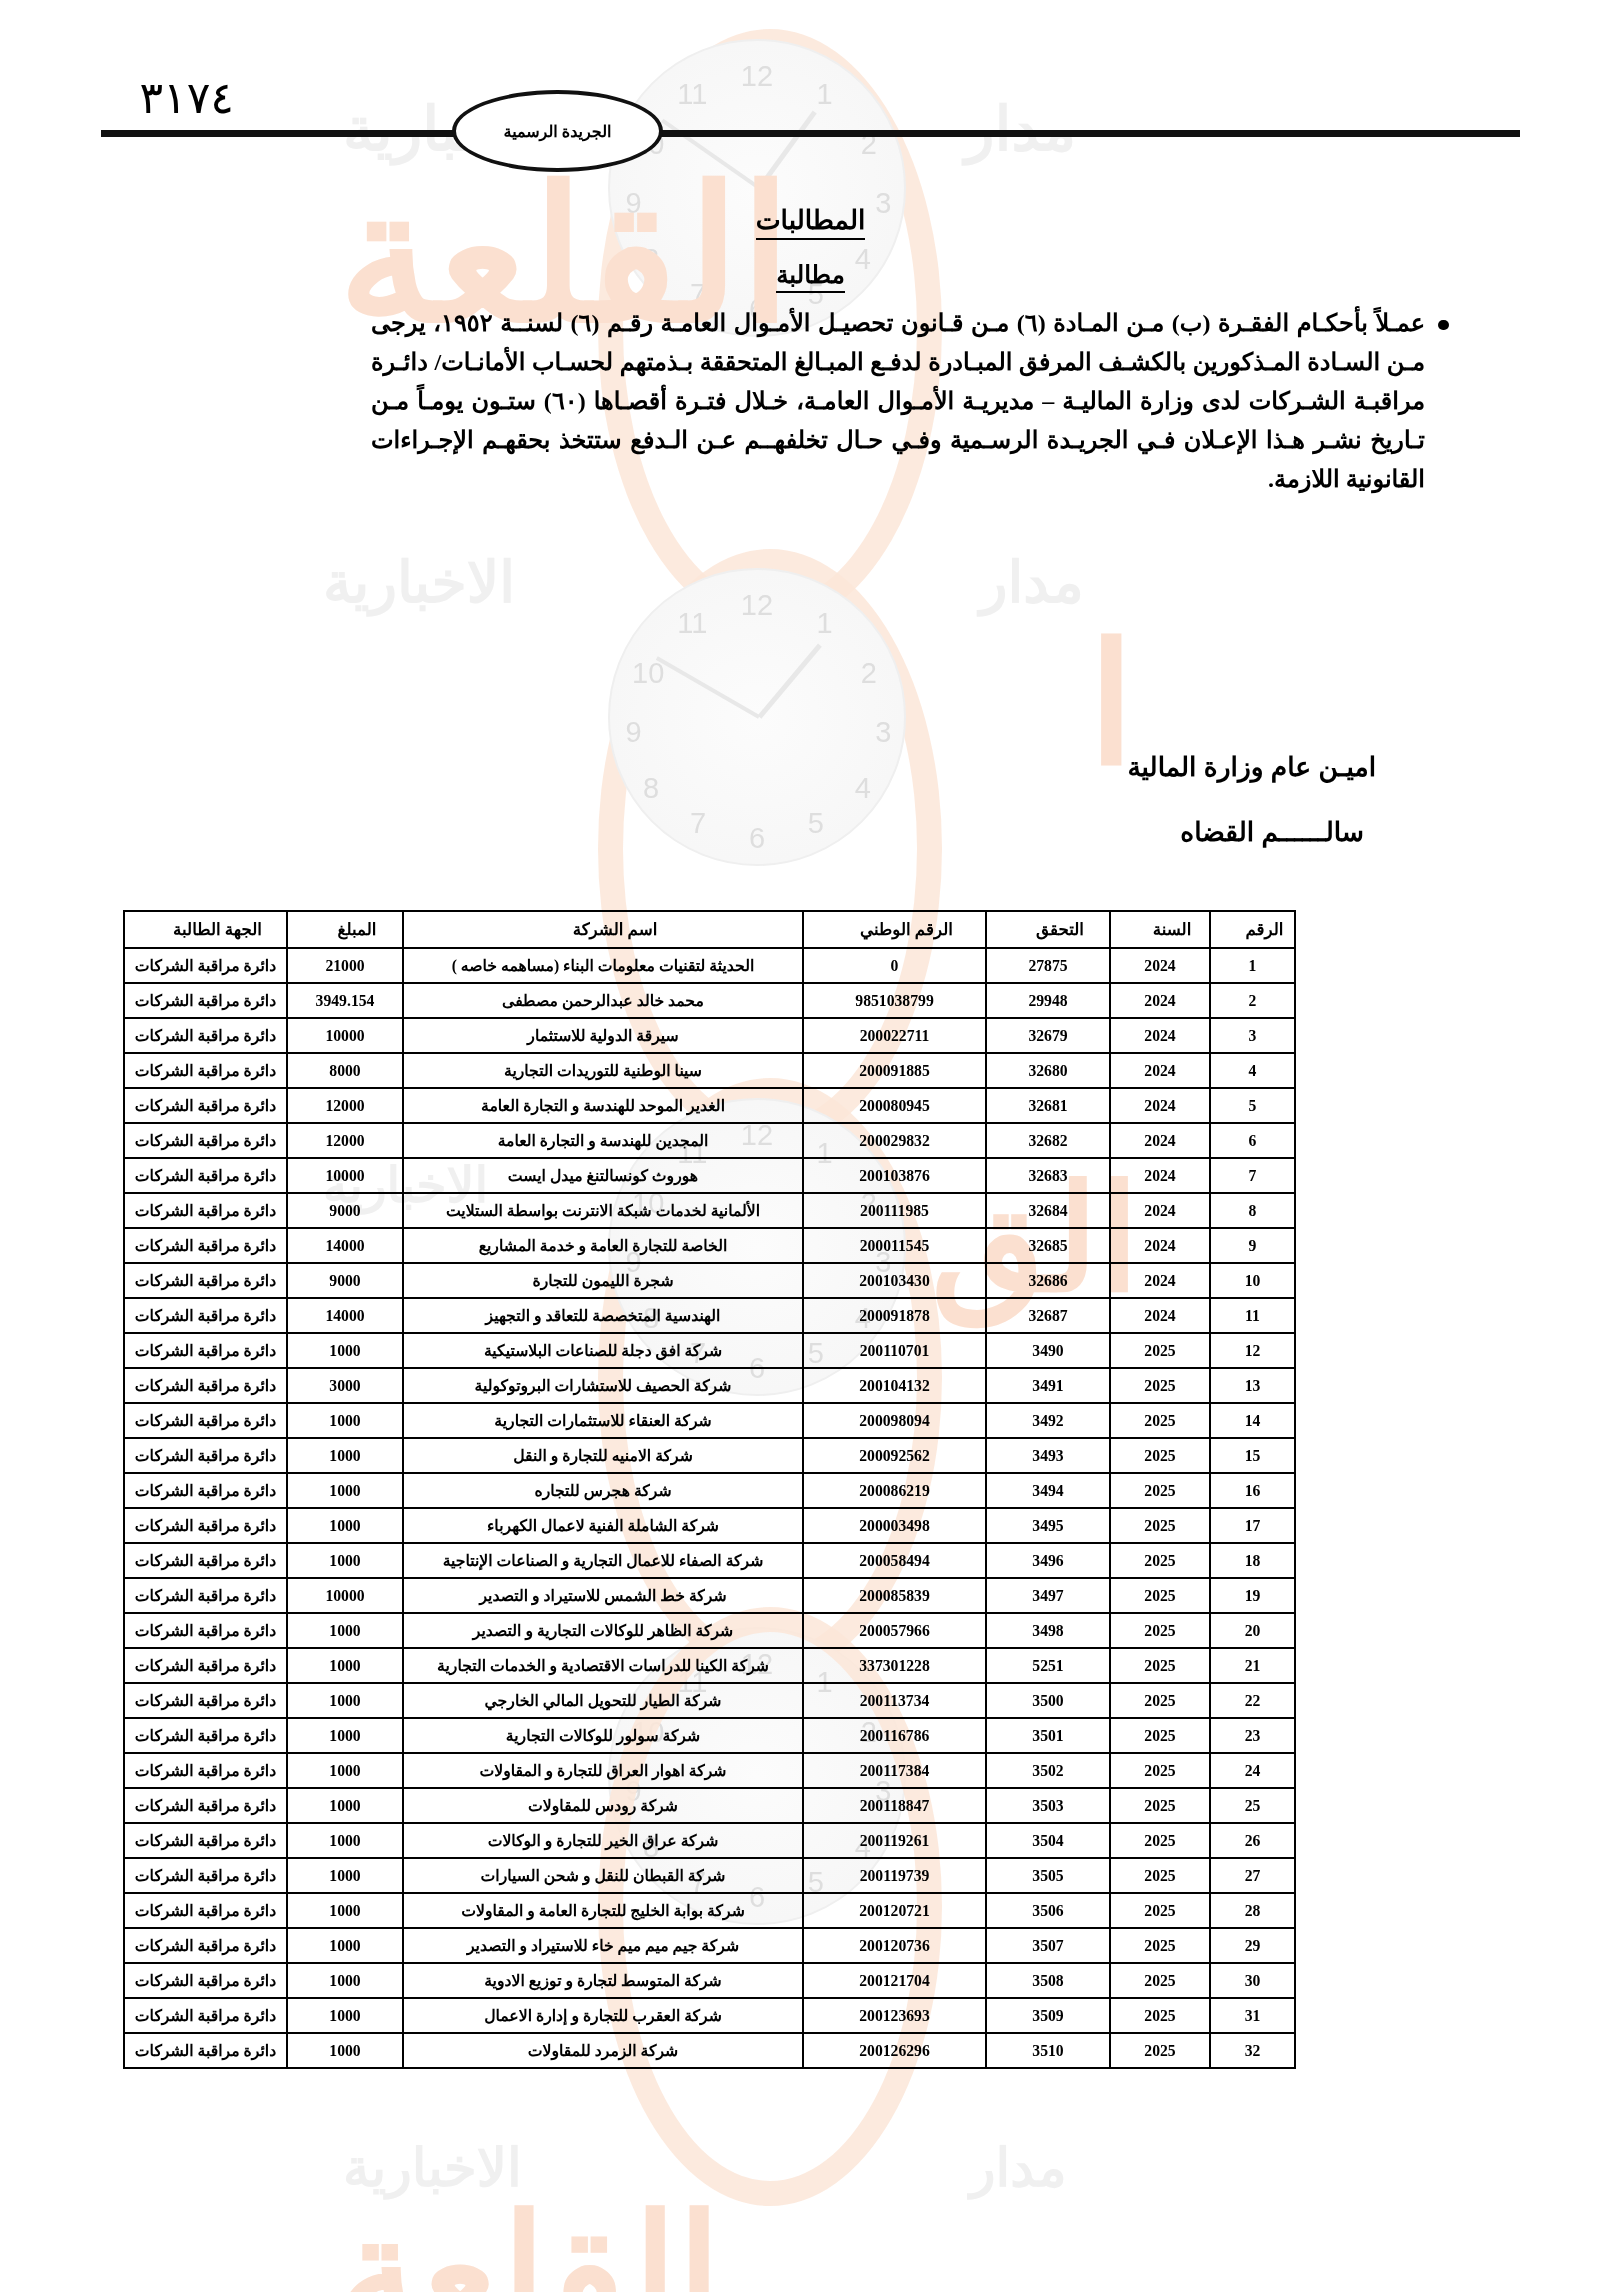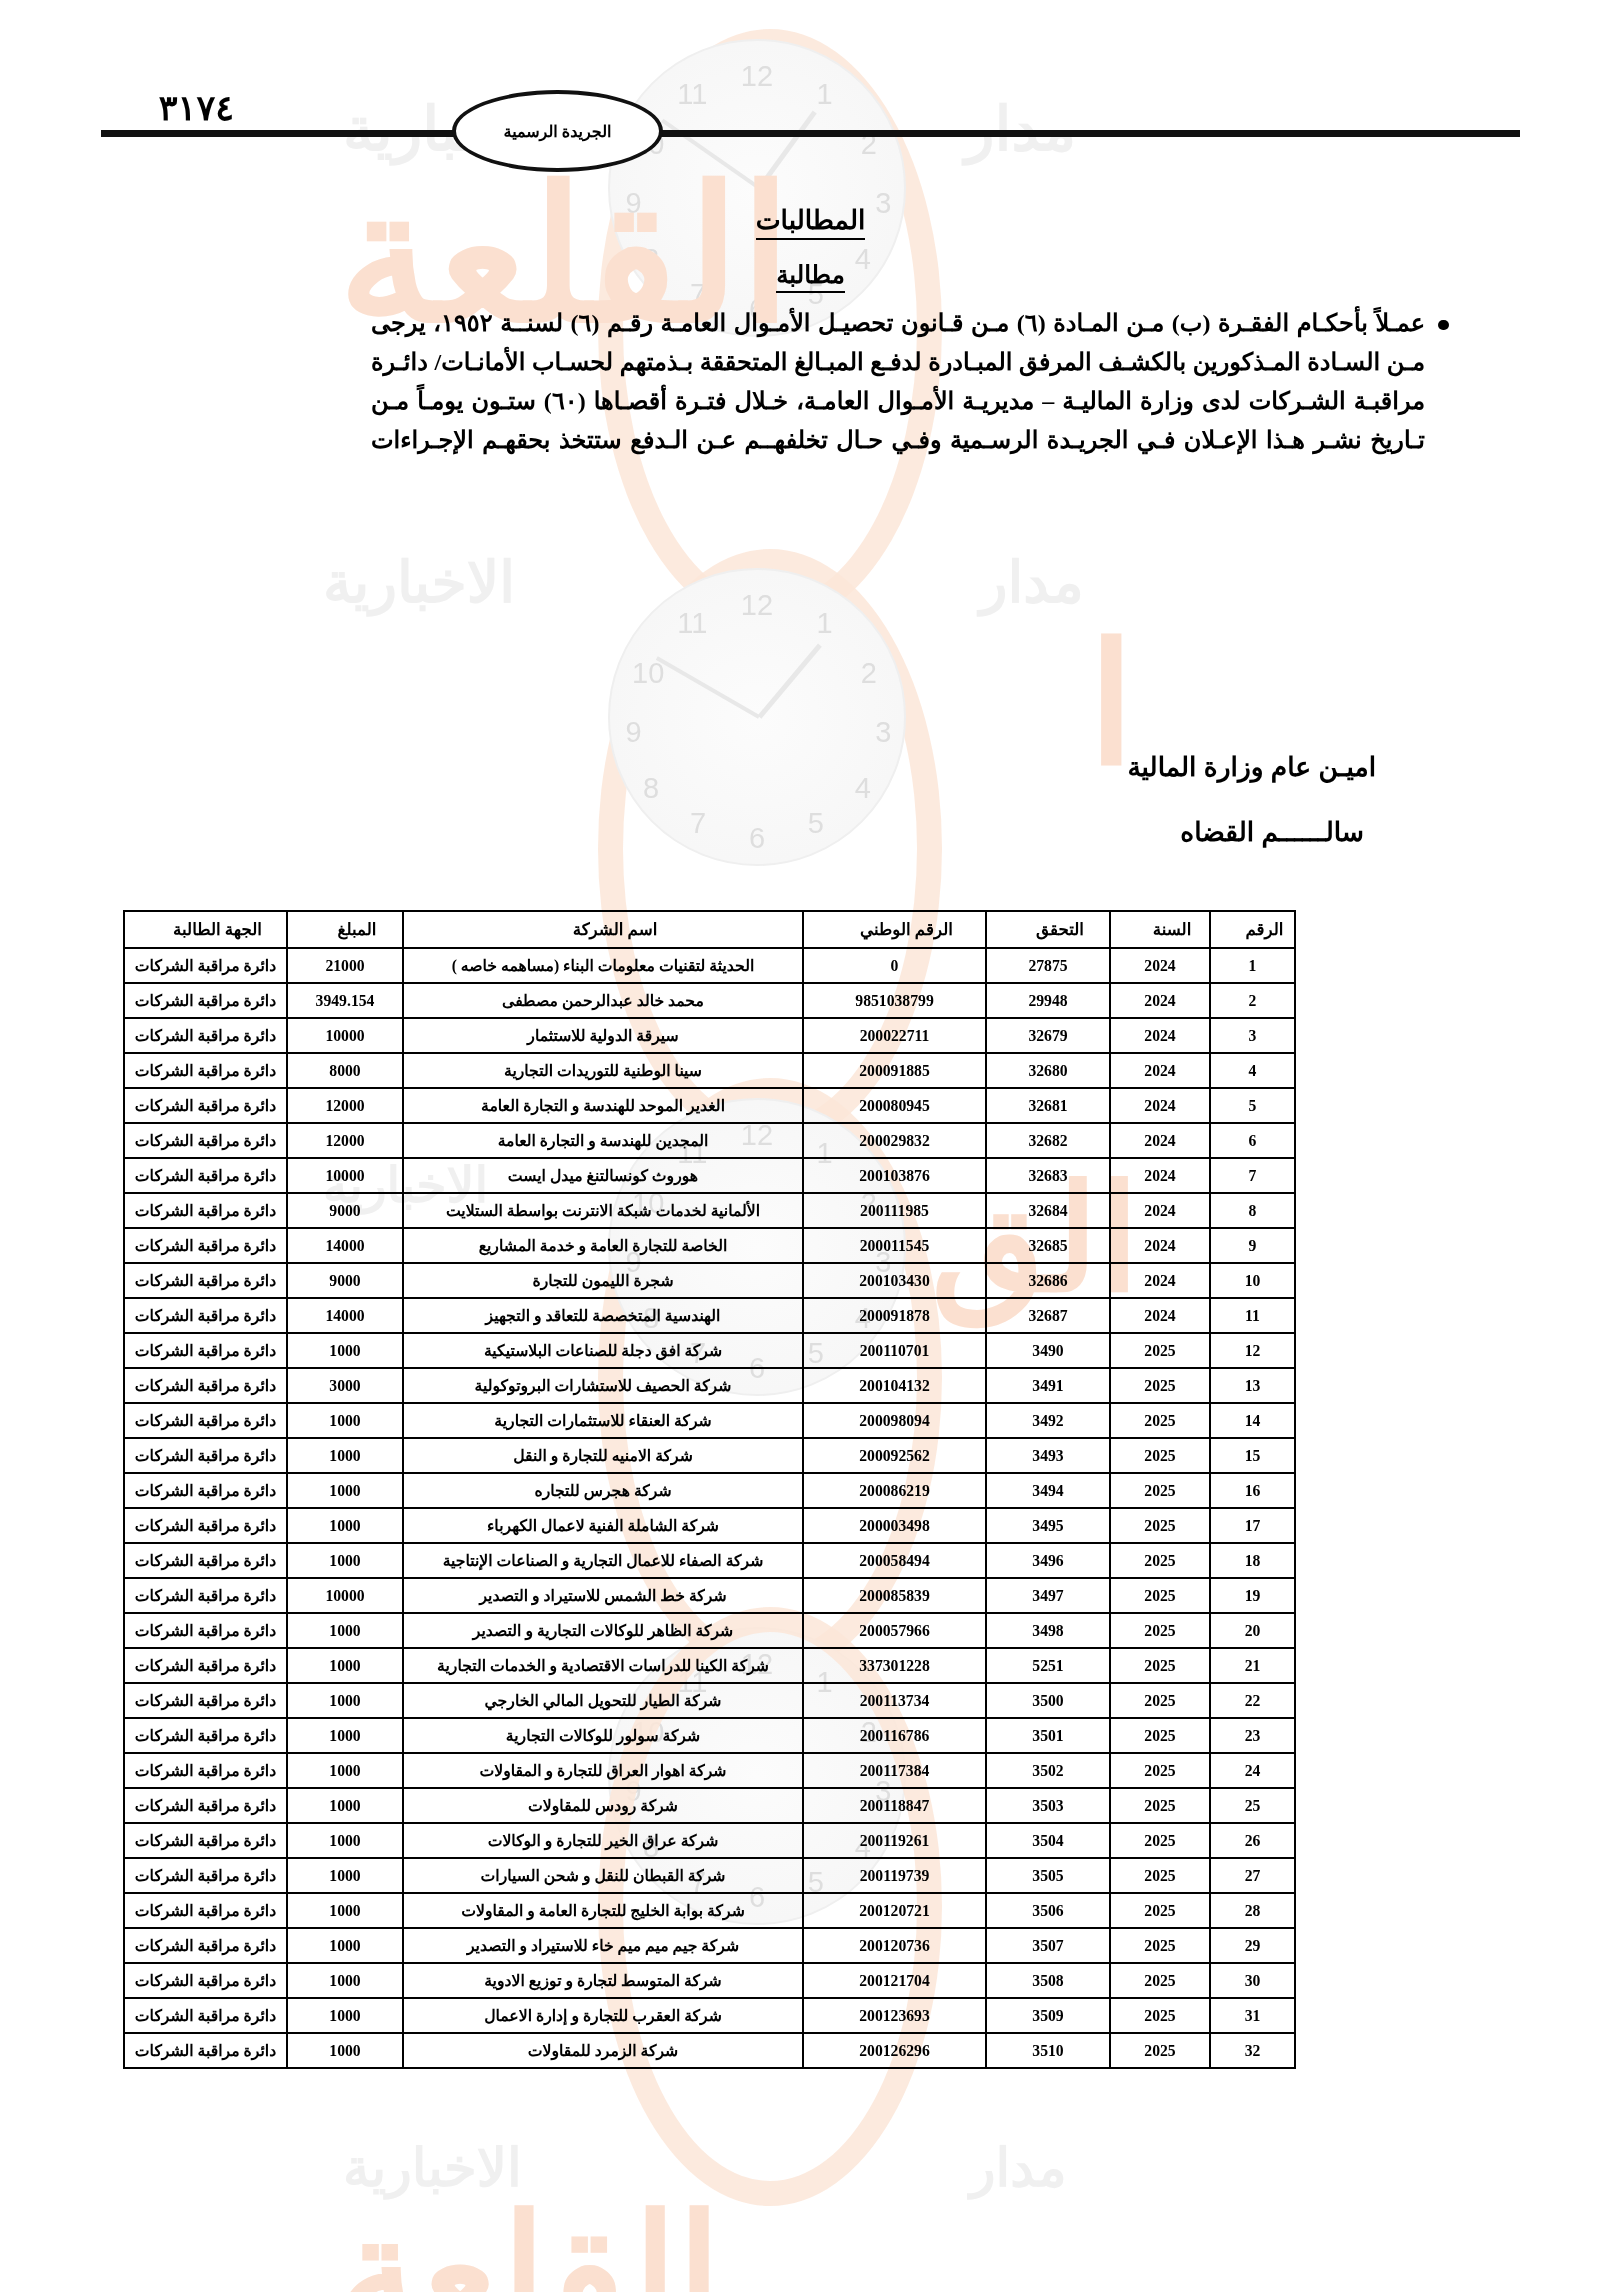--- a/index.html
+++ b/index.html
@@ -51,24 +51,24 @@
     color: #f0f0f0;
     font-weight: bold;
     font-family: "Liberation Sans", sans-serif;
     white-space: nowrap;
   }
   .wm-text.pink { color: #fbe0d0; }
 
   
   .page-number {
     position: absolute;
-    top: 88px;
+    top: 72px;
     right: 1387px;
-    font-size: 35px;
-    font-weight: bold;
+    font-size: 44px;
+    font-weight: normal;
     letter-spacing: 2px;
     font-family: "Liberation Serif", serif;
     z-index: 5;
   }
   .rule {
     position: absolute;
     top: 130px;
     left: 101px;
     width: 1419px;
     height: 6.9px;
@@ -305,20 +305,21 @@
 </div>
 
 <div class="body-block">
   <span class="bullet"></span>
   <div class="body-par">
     <span>عمـلاً بأحكـام الفقـرة (ب) مـن المـادة (٦) مـن قـانون تحصيـل الأمـوال العامـة رقـم (٦)</span>
     <span>لسنــة ١٩٥٢، يرجى مـن السـادة المـذكورين بالكشـف المرفق   المبـادرة لدفـع المبـالغ</span>
     <span>المتحققة بـذمتهم لحسـاب  الأمانـات/ دائـرة مراقبـة الشـركات لدى وزارة الماليـة – مديريـة</span>
     <span>الأمـوال العامـة، خـلال فتـرة أقصـاها (٦٠) ستـون يومـاً مـن تـاريخ نشـر هـذا الإعـلان</span>
     <span>فـي الجريـدة الرسـمية وفـي حـال تخلفهــم عـن الـدفع ستتخذ بحقهـم الإجـراءات</span>
+    <span class="lastline">القانونية اللازمة.</span>
   </div>
 </div>
 
 <div class="sig sig-title">اميـن عام وزارة المالية</div>
 <div class="sig sig-name">سالــــــم القضاه</div>
 
 <div class="table-wrap">
   <table class="claims">
     <thead>
       <tr>

